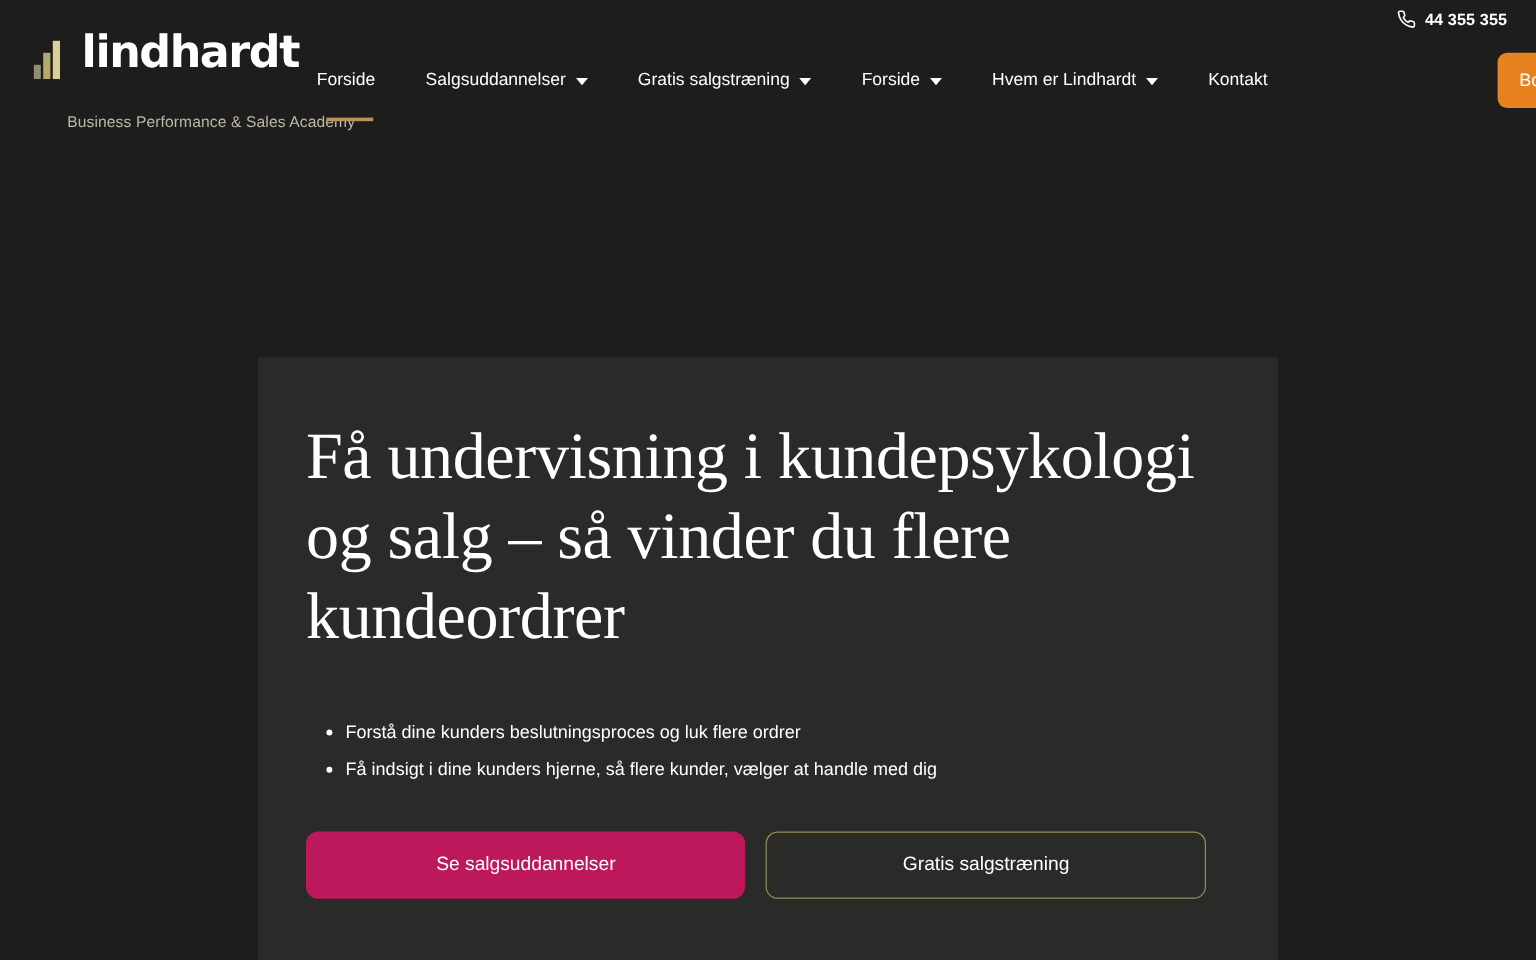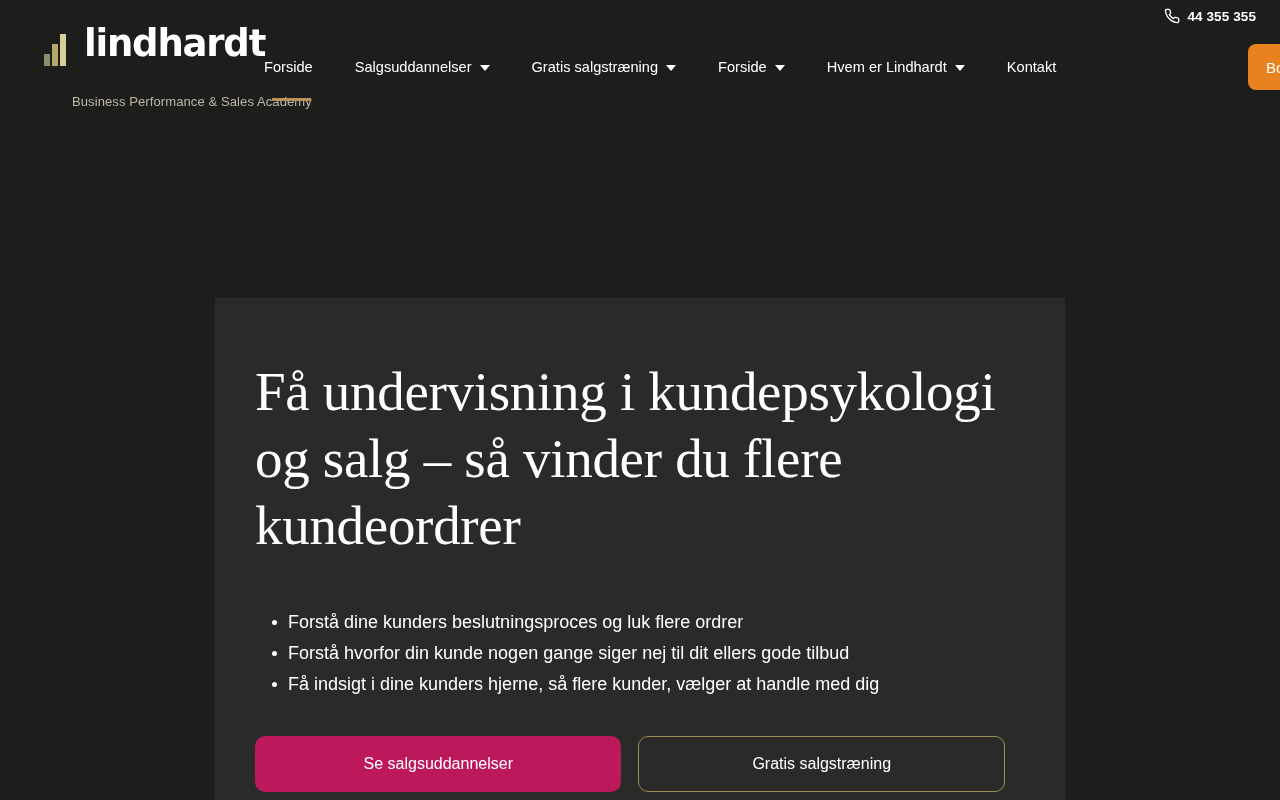--- a/index.html
+++ b/index.html
@@ -35,21 +35,21 @@
   .phone-icon svg { display: block; }
 
   
   .header {
     position: absolute;
     top: 0; left: 0; right: 0;
     height: 104px;
   }
   .logo {
     position: absolute;
-    left: 44px;
+    left: 28px;
     top: 22px;
     width: 232px;
     height: 58px;
     user-select: none;
   }
   .logo-bars { position: absolute; left: 0; top: 6px; }
   .logo-text {
     position: absolute;
     left: 40px;
     top: 0;
@@ -141,31 +141,30 @@
     padding: 48px 60px 0 40px;
   }
   .hero-title {
     font-family: "Liberation Serif", "DejaVu Serif", serif;
     color: #ffffff;
     font-size: 55px;
     line-height: 67px;
     font-weight: 400;
     letter-spacing: -.3px;
     max-width: 760px;
-    margin-top: 12px;
   }
   .hero-list {
     margin-top: 48px;
     list-style: none;
     padding-left: 17px;
   }
   .hero-list li {
     position: relative;
     color: #ffffff;
-    font-size: 18px;
+    font-size: 15px;
     line-height: 31px;
     padding-left: 16px;
   }
   .hero-list li::before {
     content: "";
     position: absolute;
     left: 0;
     top: 13px;
     width: 5px;
     height: 5px;
@@ -257,21 +256,20 @@
 
   <button class="cta-btn">Book</button>
 </div>
 
 <div class="hero-card">
   <div class="hero-inner">
     <h1 class="hero-title">Få undervisning i kundepsykologi og salg – så vinder du flere kundeordrer</h1>
 
     <ul class="hero-list">
       <li>Forstå dine kunders beslutningsproces og luk flere ordrer</li>
-      <li>Forstå hvorfor din kunde nogen gange siger nej til dit ellers gode tilbud</li>
       <li>Få indsigt i dine kunders hjerne, så  flere kunder, vælger at handle med dig</li>
     </ul>
 
     <div class="hero-buttons">
       <button class="btn-primary">Se salgsuddannelser</button>
       <button class="btn-secondary">Gratis salgstræning</button>
     </div>
   </div>
 </div>
 

